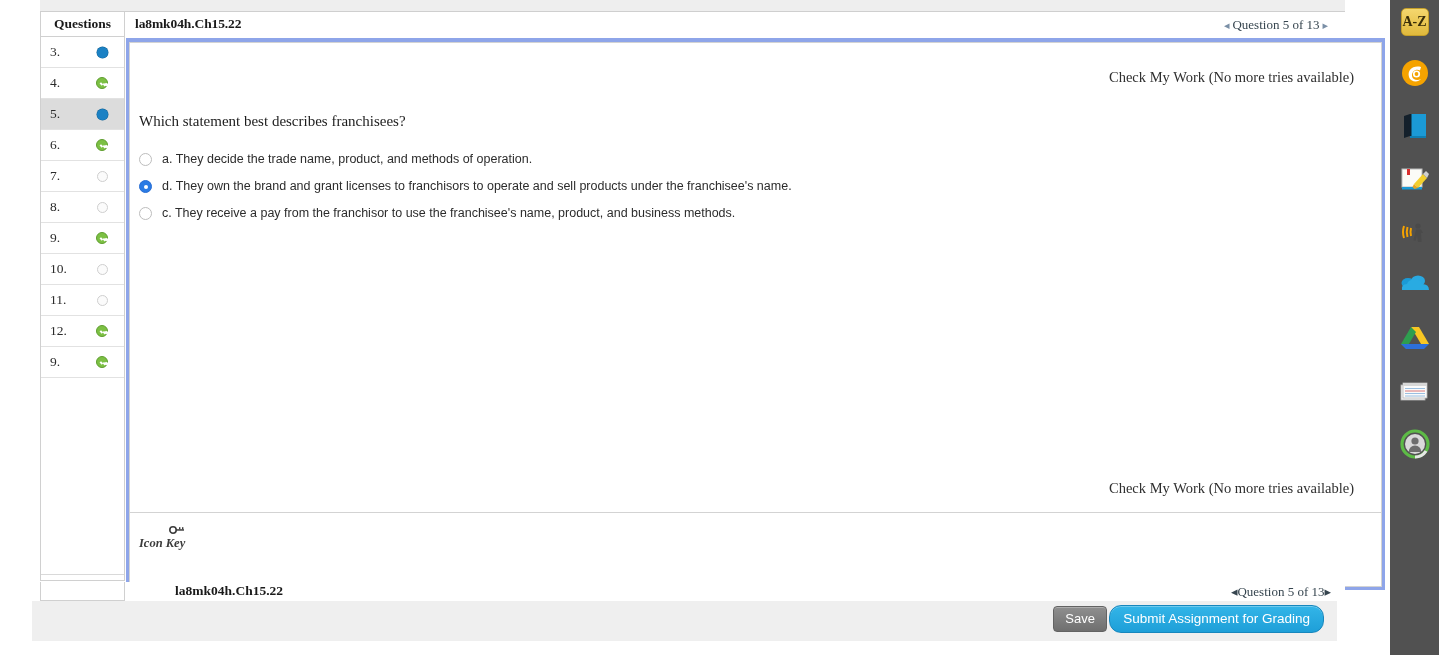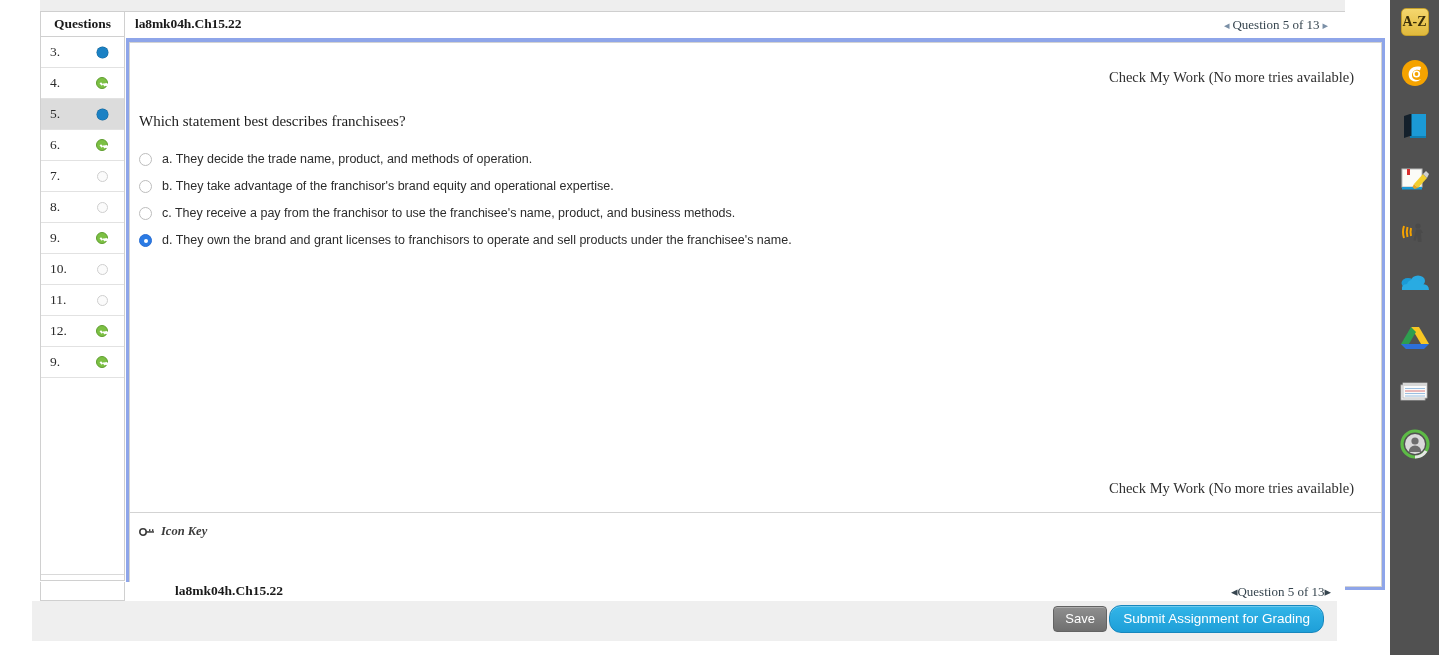--- a/index.html
+++ b/index.html
@@ -141,23 +141,23 @@
 
   
   .keystrip {
     position:absolute; left:0; top:471px; right:0; bottom:0;
     border-left:1px solid #d3d3d3; border-right:1px solid #d3d3d3;
     border-bottom:1px solid #d3d3d3;
     background:#fff;
   }
   .keyline {
     position:absolute; left:9px; top:11px;
-    display:flex; align-items:center; gap:6px;
+    display:flex; align-items:flex-end; 
     font-family:"Liberation Serif", serif;
-    font-style:italic; font-weight:bold; font-size:12.5px; color:#3c3c3c;
+    font-style:italic; font-weight:bold; font-size:12.5px; color:#3c3c3c;flex-direction:column;
   }
   .key-icon { display:inline-block; width:16px; height:12px; position:relative; }
 
   
   .foot-row { position:absolute; left:0; top:570px; width:1305px; height:19px; }
   .foot-left {
     position:absolute; left:0; top:0; width:85px; height:19px;
     border-left:1px solid #d0d0d0; border-right:1px solid #d0d0d0;
     border-bottom:1px solid #d0d0d0; background:#fff;
   }
@@ -301,30 +301,26 @@
     <div class="frame">
       <div class="frame-inner">
         <div class="cmw top">Check My Work (No more tries available)</div>
         <div class="qtext">Which statement best describes franchisees?</div>
         <div class="opts" id="opts">
             <label class="opt">
               <span class="radio"></span>
               <span>a. They decide the trade name, product, and methods of operation.</span>
             </label>
             <label class="opt">
-              <span class="radio"></span>
-              <span>b. They take advantage of the franchisor's brand equity and operational expertise.</span>
+              <span class="radio sel"></span>
+              <span>d. They own the brand and grant licenses to franchisors to operate and sell products under the franchisee's name.</span>
             </label>
             <label class="opt">
               <span class="radio"></span>
               <span>c. They receive a pay from the franchisor to use the franchisee's name, product, and business methods.</span>
-            </label>
-            <label class="opt">
-              <span class="radio sel"></span>
-              <span>d. They own the brand and grant licenses to franchisors to operate and sell products under the franchisee's name.</span>
             </label>
           </div>
         <div class="cmw bottom">Check My Work (No more tries available)</div>
       </div>
 
       <div class="keystrip">
         <div class="keyline">
           <span class="key-icon">
             <svg width="16" height="12" viewBox="0 0 16 12" aria-hidden="true">
               <circle cx="4" cy="6" r="3.2" fill="none" stroke="#3c3c3c" stroke-width="1.6"></circle>

